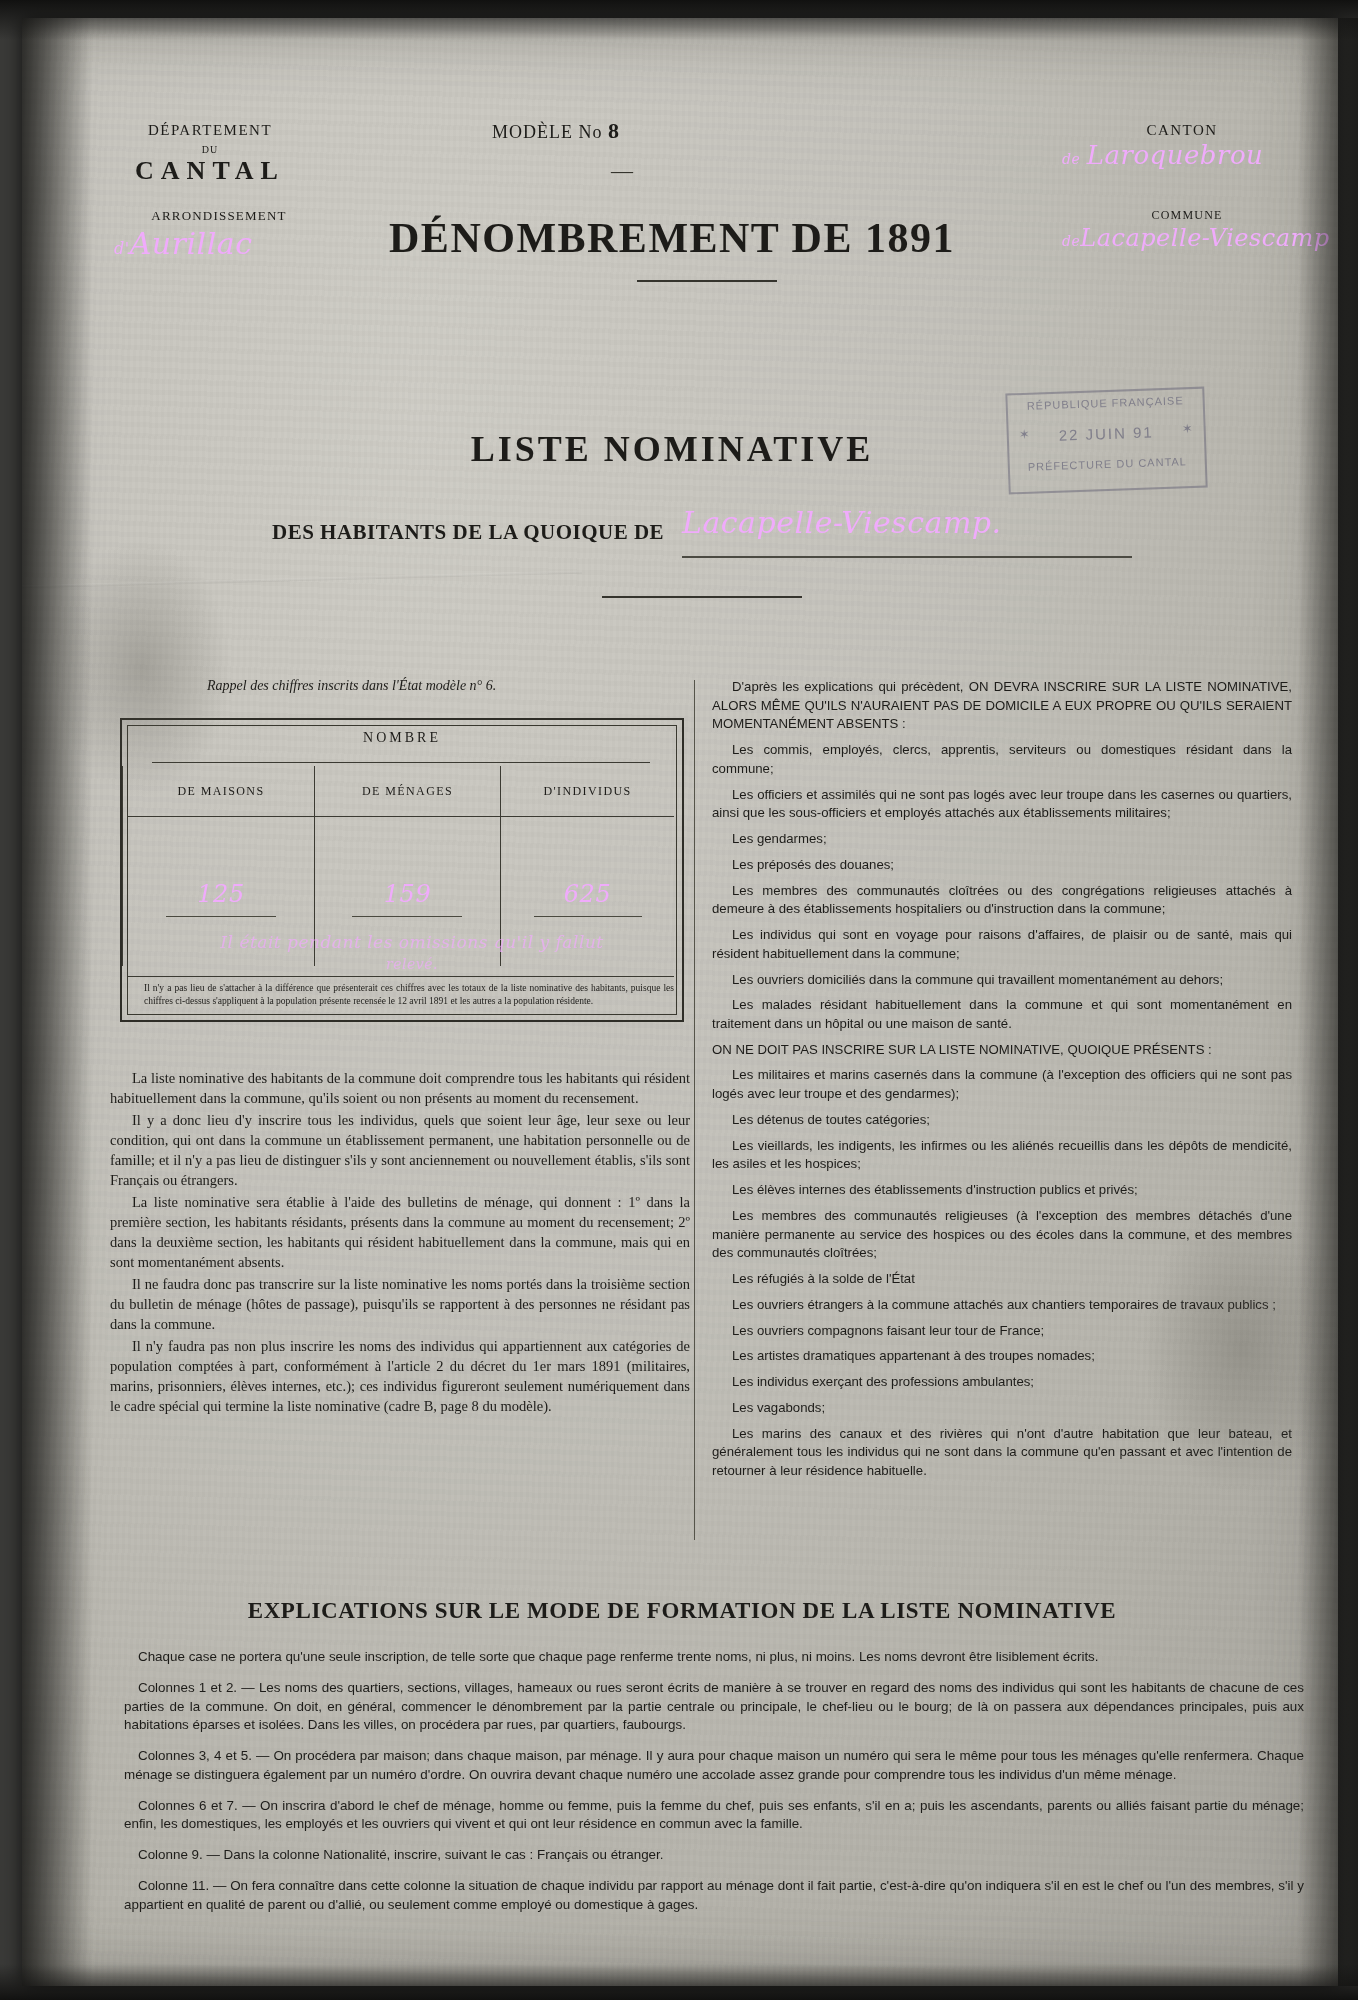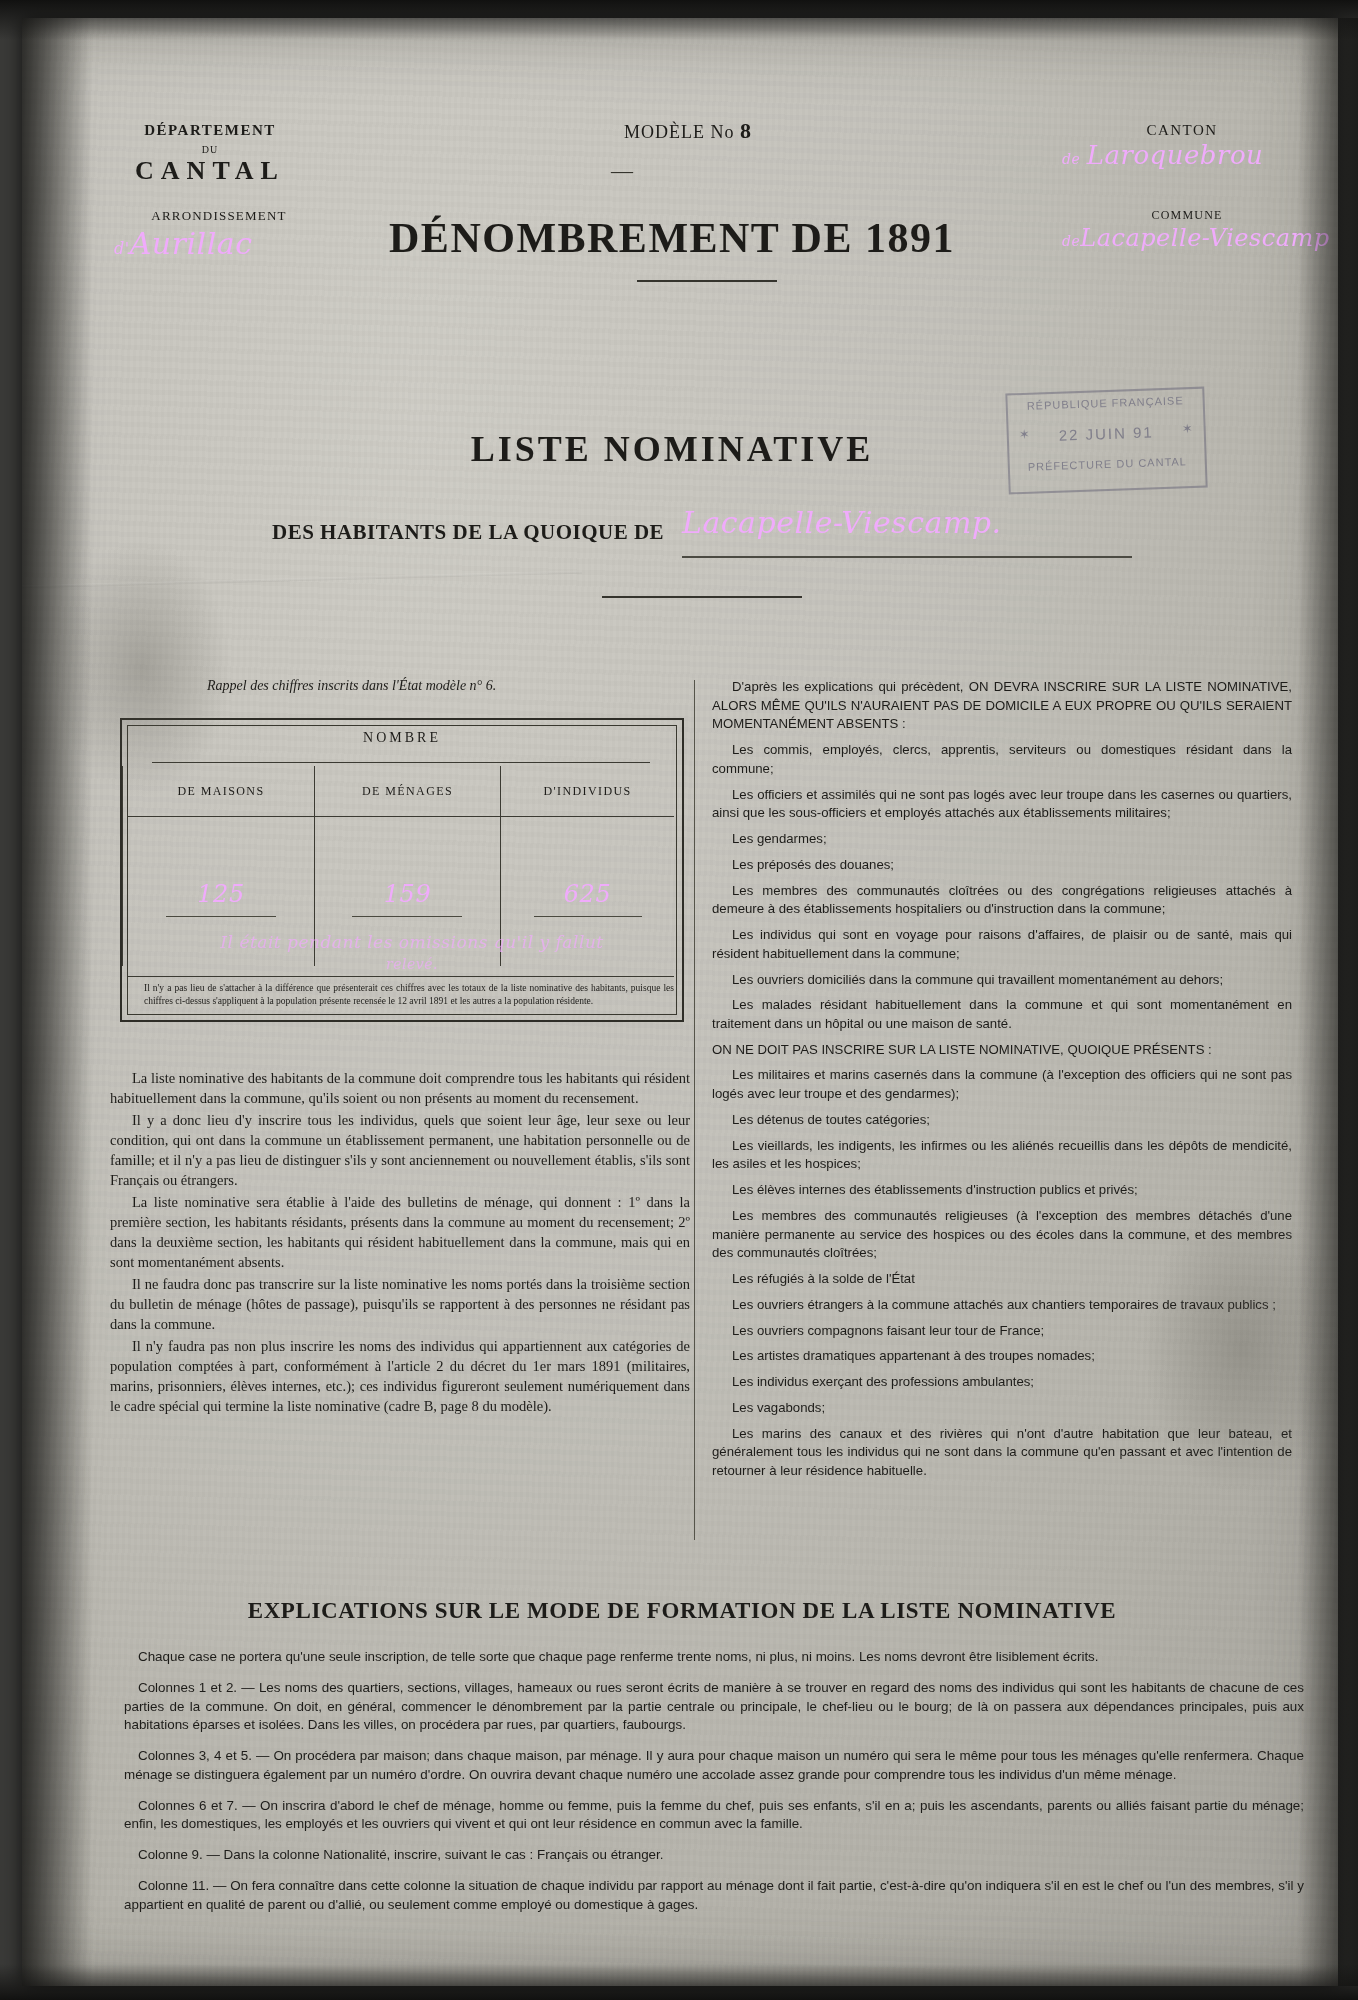--- a/index.html
+++ b/index.html
@@ -63,33 +63,33 @@
   .hw {
     font-family: "DejaVu Serif", serif;
     font-style: italic;
     color: #f0abfc;
     letter-spacing: 0.5px;
   }
 
   
   .hdr-dept {
     position:absolute; left:88px; top:104px; width: 200px; text-align:center;
-    font-size: 15px; letter-spacing: 1.5px; font-family:"Liberation Serif", serif;font-weight:bold;
+    font-size: 15px; letter-spacing: 1.5px; font-family:"Liberation Serif", serif;
   }
   .hdr-du {
     position:absolute; left:88px; top:126px; width:200px; text-align:center;
     font-size:10px; letter-spacing:1px;
   }
   .hdr-cantal {
     position:absolute; left:78px; top:138px; width:220px; text-align:center;
     font-size: 26px; font-weight:bold; letter-spacing: 7px;
     font-family:"Liberation Serif", serif;
   }
   .hdr-modele {
-    position:absolute; left:470px; top:100px; width:260px; text-align:right;
+    position:absolute; left:470px; top:100px; width:260px; text-align:left;
     font-size: 18px; letter-spacing: 1px;
   }
   .hdr-modele b { font-size: 22px; }
   .hdr-modele-dash {
     position:absolute; left:470px; top:140px; width:260px; text-align:center;
     font-size:22px; color:#2a2923;
   }
   .hdr-canton {
     position:absolute; left:1060px; top:104px; width:200px; text-align:center;
     font-size:15px; letter-spacing:1.5px;

